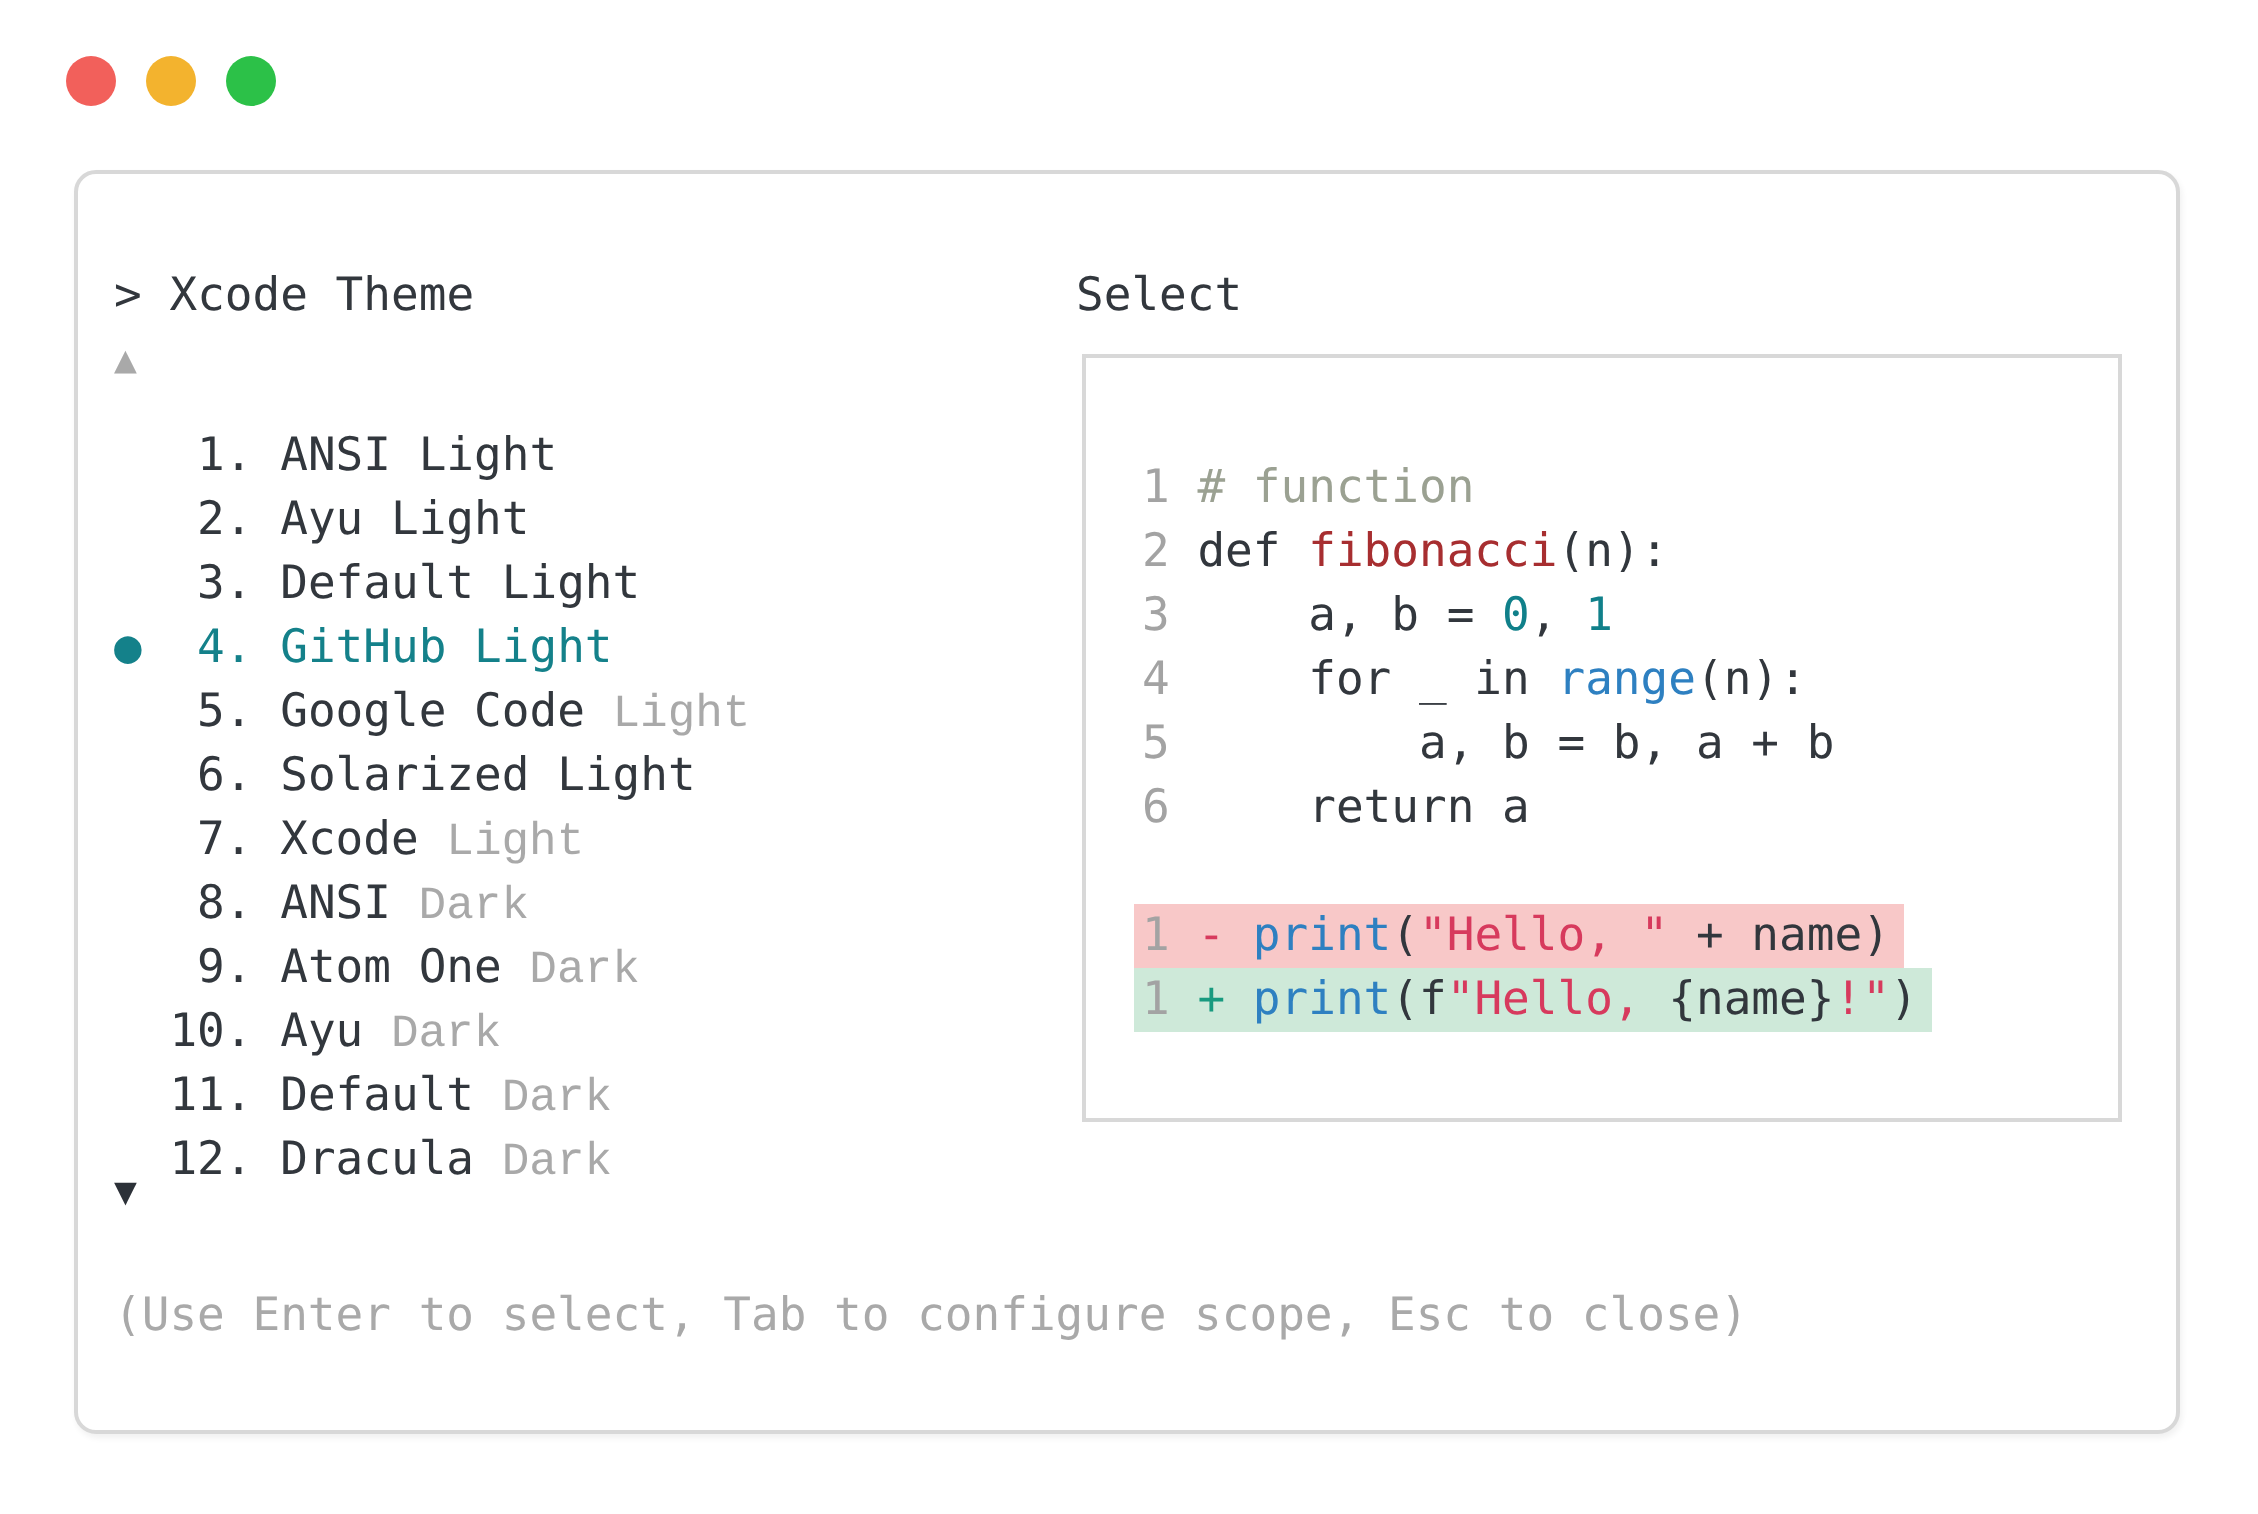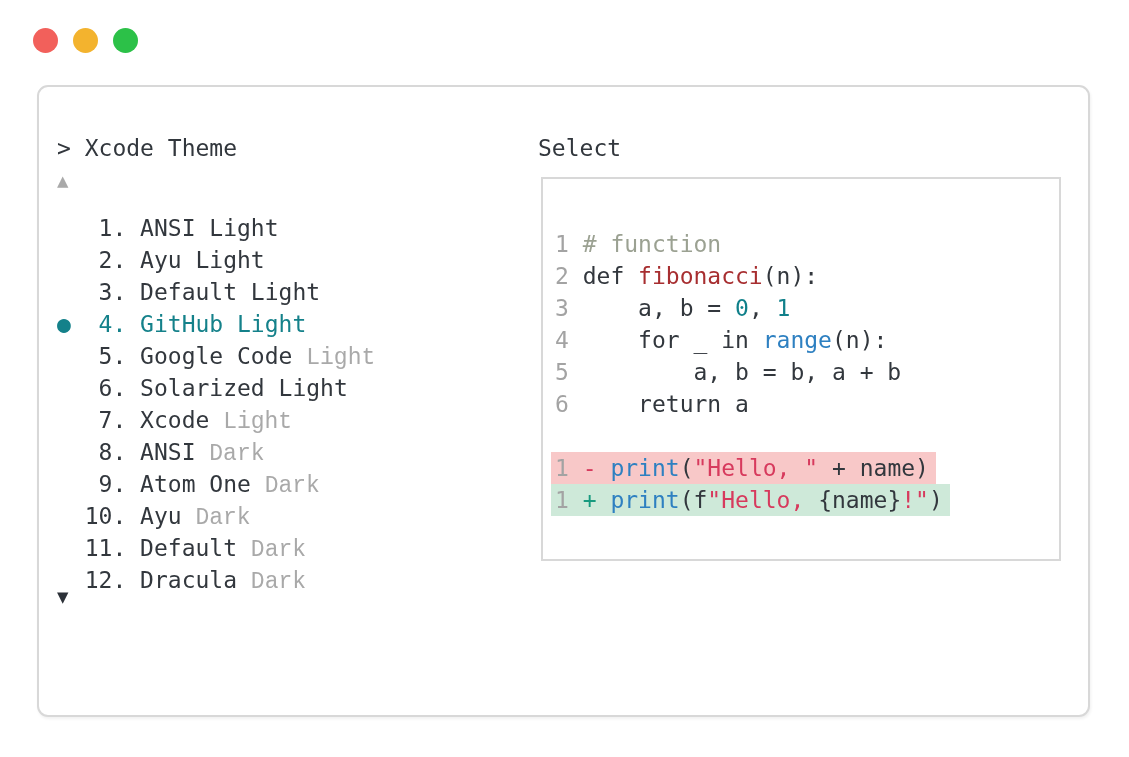--- a/index.html
+++ b/index.html
@@ -24,21 +24,21 @@
   .trow{height:32px;color:var(--text,#32373d);}
   .trow .muted{color:var(--muted,#a9a9a9);font-family:Liberation Mono, monospace;}
   .trow.selected, .trow.selected .muted{color:var(--selection,#14818a);}
   .scroll-down{position:absolute;left:18px;top:493px;font-size:19px;line-height:32px;color:var(--arrowdark,#2c3138);}
   .hint{position:absolute;left:18px;top:555px;color:var(--muted,#a9a9a9);}
 
   .preview-label{position:absolute;left:499px;top:45px;color:var(--text,#32373d);}
   .preview-box{
     position:absolute;left:502px;top:90px;width:520px;height:384px;
     box-sizing:border-box;border:2px solid var(--border,#d8d8d8);background:#ffffff;
-    padding:49px 0 0 12px;overflow:hidden;
+    padding:49px 0 0 28px;overflow:hidden;
   }
   .code-line{height:32px;}
   .linewrap{display:inline-block;height:32px;}
   .linewrap.del{background:var(--delbg,#f8c8c8);padding:0 7px 0 4px;margin-left:-4px;}
   .linewrap.add{background:var(--addbg,#cee9d9);padding:0 7px 0 4px;margin-left:-4px;}
 </style>
 </head>
 <body>
 
 <div class="traffic" id="traffic">
@@ -50,18 +50,19 @@
 <div class="window">
 
   <div class="prompt-line mono"><span>&gt;</span><span> </span><span>Xcode Theme</span></div>
 
   <div class="scroll-up"><span>▲</span></div>
 
   <div class="theme-list mono" id="theme-list"><div class="trow"><span>  </span><span> 1. </span><span>ANSI Light</span></div><div class="trow"><span>  </span><span> 2. </span><span>Ayu Light</span></div><div class="trow"><span>  </span><span> 3. </span><span>Default Light</span></div><div class="trow selected"><span>● </span><span> 4. </span><span>GitHub Light</span></div><div class="trow"><span>  </span><span> 5. </span><span>Google Code</span><span class="muted"> Light</span></div><div class="trow"><span>  </span><span> 6. </span><span>Solarized Light</span></div><div class="trow"><span>  </span><span> 7. </span><span>Xcode</span><span class="muted"> Light</span></div><div class="trow"><span>  </span><span> 8. </span><span>ANSI</span><span class="muted"> Dark</span></div><div class="trow"><span>  </span><span> 9. </span><span>Atom One</span><span class="muted"> Dark</span></div><div class="trow"><span>  </span><span>10. </span><span>Ayu</span><span class="muted"> Dark</span></div><div class="trow"><span>  </span><span>11. </span><span>Default</span><span class="muted"> Dark</span></div><div class="trow"><span>  </span><span>12. </span><span>Dracula</span><span class="muted"> Dark</span></div></div>
 
   <div class="scroll-down"><span>▼</span></div>
 
+  <div class="hint mono">(Use Enter to select, Tab to configure scope, Esc to close)</div>
 
   <div class="preview-label mono">Select</div>
 
   <div class="preview-box mono" id="code"><div class="code-line"><span class="linewrap"><span style="color: rgb(163, 163, 163);">1 </span><span style="color: rgb(155, 161, 146);"># function</span></span></div><div class="code-line"><span class="linewrap"><span style="color: rgb(163, 163, 163);">2 </span><span style="color: rgb(50, 55, 61);">def </span><span style="color: rgb(167, 46, 48);">fibonacci</span><span style="color: rgb(50, 55, 61);">(n):</span></span></div><div class="code-line"><span class="linewrap"><span style="color: rgb(163, 163, 163);">3 </span><span style="color: rgb(50, 55, 61);">    a, b = </span><span style="color: rgb(16, 128, 138);">0</span><span style="color: rgb(50, 55, 61);">, </span><span style="color: rgb(16, 128, 138);">1</span></span></div><div class="code-line"><span class="linewrap"><span style="color: rgb(163, 163, 163);">4 </span><span style="color: rgb(50, 55, 61);">    for _ in </span><span style="color: rgb(46, 128, 193);">range</span><span style="color: rgb(50, 55, 61);">(n):</span></span></div><div class="code-line"><span class="linewrap"><span style="color: rgb(163, 163, 163);">5 </span><span style="color: rgb(50, 55, 61);">        a, b = b, a + b</span></span></div><div class="code-line"><span class="linewrap"><span style="color: rgb(163, 163, 163);">6 </span><span style="color: rgb(50, 55, 61);">    return a</span></span></div><div class="code-line"></div><div class="code-line"><span class="linewrap del"><span style="color: rgb(163, 163, 163);">1 </span><span style="color: rgb(215, 58, 93);">- </span><span style="color: rgb(46, 128, 193);">print</span><span style="color: rgb(50, 55, 61);">(</span><span style="color: rgb(215, 58, 93);">"Hello, "</span><span style="color: rgb(50, 55, 61);"> + name)</span></span></div><div class="code-line"><span class="linewrap add"><span style="color: rgb(163, 163, 163);">1 </span><span style="color: rgb(24, 154, 127);">+ </span><span style="color: rgb(46, 128, 193);">print</span><span style="color: rgb(50, 55, 61);">(f</span><span style="color: rgb(215, 58, 93);">"Hello, </span><span style="color: rgb(50, 55, 61);">{name}</span><span style="color: rgb(215, 58, 93);">!"</span><span style="color: rgb(50, 55, 61);">)</span></span></div></div>
 
 </div>
 
 </body></html>

